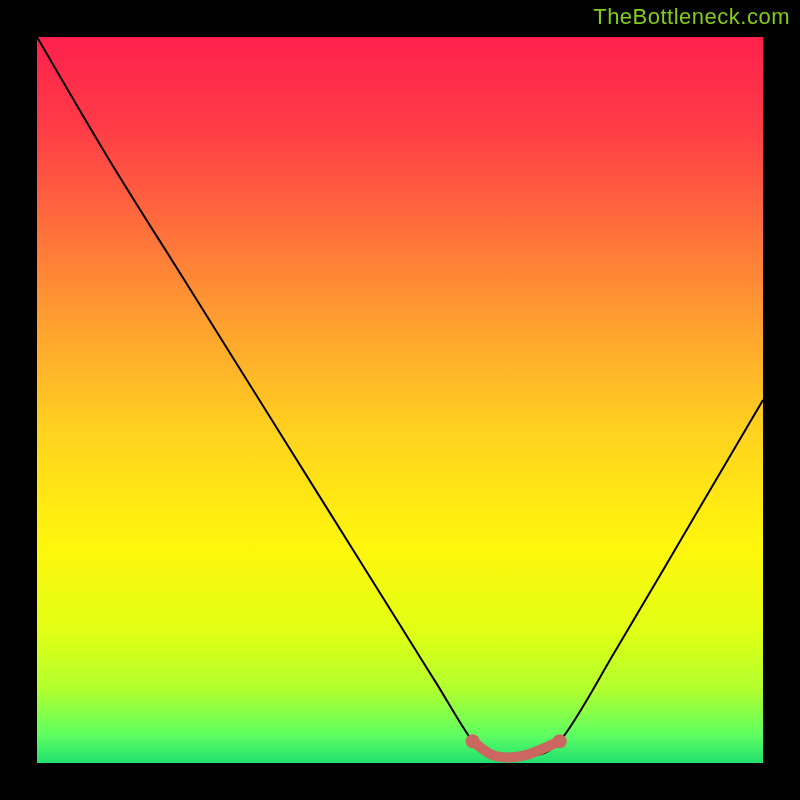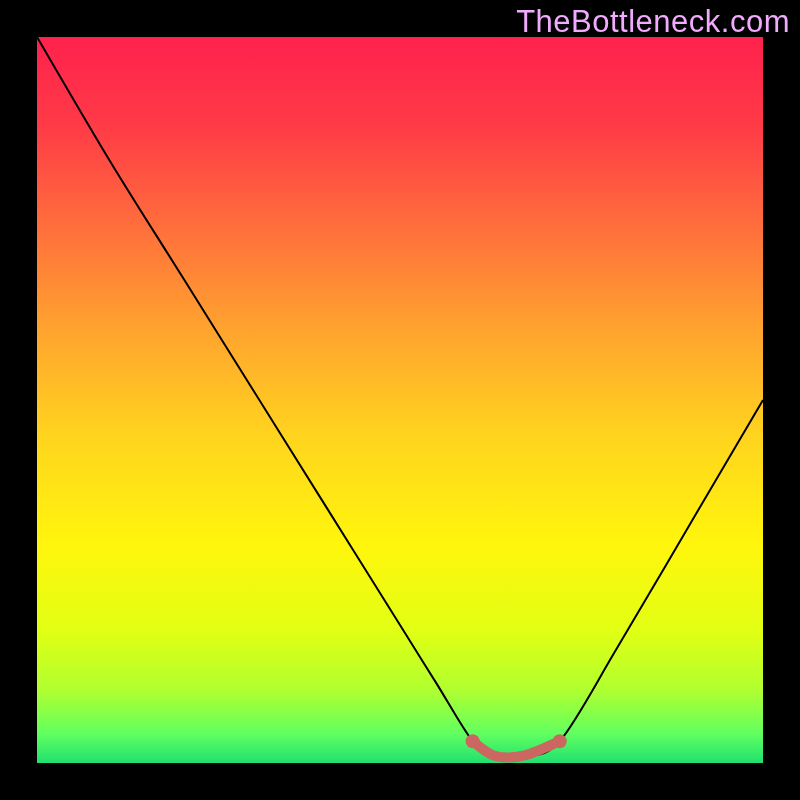--- a/index.html
+++ b/index.html
@@ -7,23 +7,23 @@
   .chart-container {
     position: relative;
     width: 800px;
     height: 800px;
     background: #000;
   }
   .watermark {
     position: absolute;
     top: 4px;
     right: 10px;
-    color: #f0abfc;
+    color: #84cc16;
     font-family: Arial, Helvetica, sans-serif;
-    font-size: 31px;
+    font-size: 22px;
     font-weight: 500;
     letter-spacing: 0.5px;
     z-index: 10;
   }
   .plot-area {
     position: absolute;
     left: 37px;
     top: 37px;
     width: 726px;
     height: 726px;

